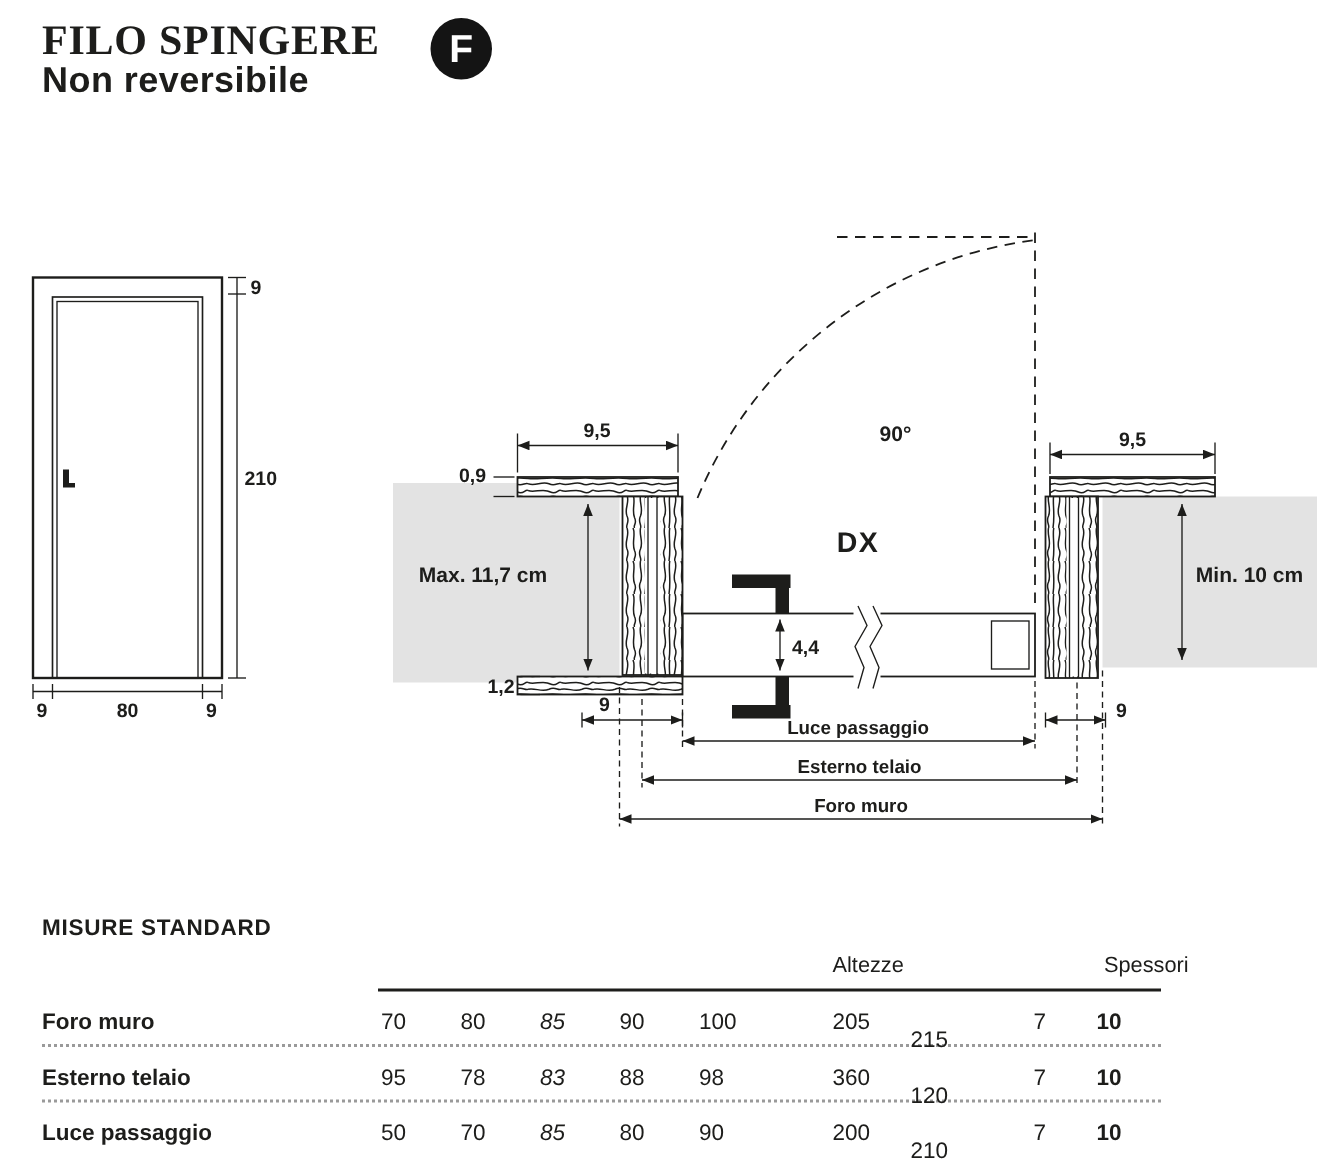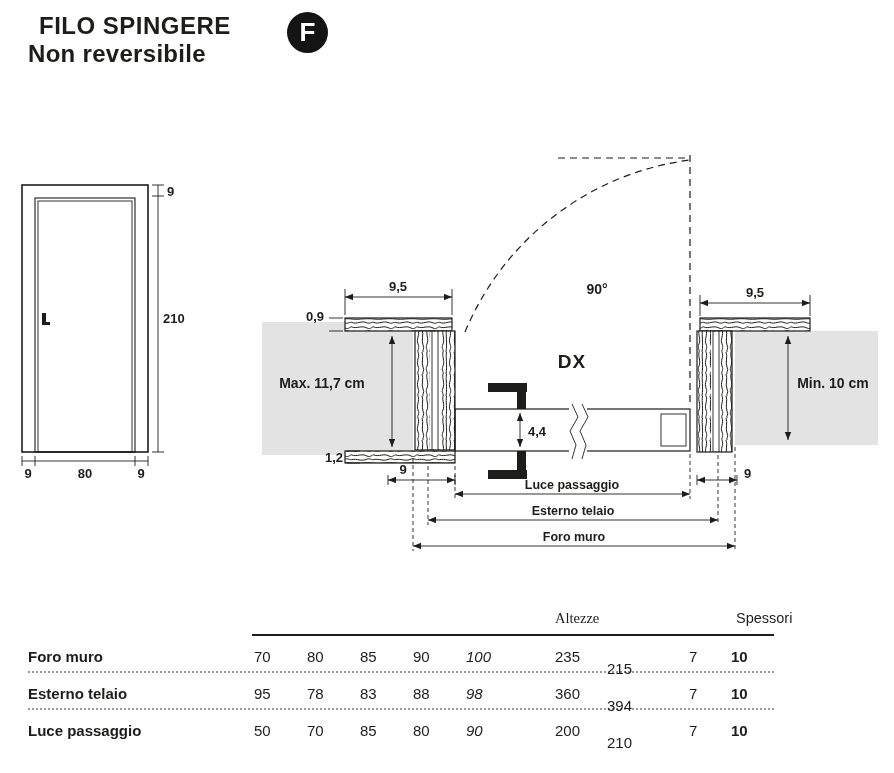--- a/index.html
+++ b/index.html
@@ -1,19 +1,19 @@
 <!DOCTYPE html>
 <html><head>
 <meta charset="utf-8">
 <style>
   html,body{margin:0;padding:0;background:#fff;}
   .canvas{position:relative;width:894px;height:773px;background:#fff;overflow:hidden;
           font-family:"Liberation Sans",sans-serif;color:#1d1d1b;}
   .abs{position:absolute;}
-  .page-title{left:39px;top:12px;font-size:24px;font-weight:800;letter-spacing:.5px;}
+  .page-title{left:28px;top:12px;font-size:28px;font-weight:800;letter-spacing:.5px;font-family:Liberation Serif, serif;}
   .page-subtitle{left:28px;top:40px;font-size:24px;font-weight:800;letter-spacing:.3px;}
   .badge{left:287px;top:12px;width:41px;height:41px;border-radius:50%;background:#141414;
          color:#fff;font-size:26px;font-weight:800;text-align:center;line-height:41px;}
   
   .diagram{left:0;top:0;}
   svg text{font-family:"Liberation Sans",sans-serif;fill:#1d1d1b;}
   .dim{font-size:13px;font-weight:700;}
   .dimbig{font-size:14px;font-weight:700;}
   .dx{font-size:19px;font-weight:700;letter-spacing:1px;}
   .botlbl{font-size:12.5px;font-weight:700;}
@@ -26,24 +26,24 @@
   .wood{stroke:#1d1d1b;stroke-width:1.2;}
   
   .mtable{left:28px;top:610px;width:746px;}
   .t-title{font-size:15px;font-weight:700;letter-spacing:.5px;margin-bottom:9px;}
   .t-head,.trow{display:grid;grid-template-columns:226px 53px 53px 53px 53px 53px 36px 52px 52px 30px 42px 42px;}
   .t-head{font-size:14.5px;padding-bottom:7px;}
   .t-rule{border-top:2px solid #1d1d1b;margin-left:224px;}
   .trow{align-items:center;height:35px;font-size:15px;}
   .trow .lbl{font-weight:700;font-size:15px;}
   .trow + .trow{border-top:2px dotted #9a9a9a;}
-  .c1{grid-column:1;} .c2{grid-column:2;} .c3{grid-column:3;} .c4{grid-column:4;}
-  .c5{grid-column:5;} .c6{grid-column:6;font-style:italic;} .c8{grid-column:8;} .c9{grid-column:9;margin-top:24px;}
+  .c1{grid-column:1;} .c2{grid-column:2;} .c3{grid-column:3;} .c4{grid-column:4;font-style:italic;}
+  .c5{grid-column:5;} .c6{grid-column:6;} .c8{grid-column:8;} .c9{grid-column:9;margin-top:24px;}
   .c11{grid-column:11;} .c12{grid-column:12;font-weight:bold;}
-  .h-larg{grid-column:2/7;} .h-alt{grid-column:8/10;font-family:Liberation Serif, serif;} .h-spe{grid-column:11/13;margin-left:47px;}
+  .h-larg{grid-column:2/7;} .h-alt{grid-column:8/10;} .h-spe{grid-column:11/13;margin-left:47px;}
 </style>
 </head>
 <body>
 
 <div class="canvas">
 
   <div class="abs page-title">FILO SPINGERE</div>
   <div class="abs badge">F</div>
   <div class="abs page-subtitle">Non reversibile</div>
 
@@ -205,49 +205,50 @@
         <text x="573" y="515" text-anchor="middle" class="botlbl">Esterno telaio</text>
       </g>
       <g>
         <line x1="413" y1="546" x2="735" y2="546" class="ln thin" marker-start="url(#ar)" marker-end="url(#ar)"></line>
         <text x="574" y="541" text-anchor="middle" class="botlbl">Foro muro</text>
       </g>
     </g>
   </svg>
 
   <div class="abs mtable">
+    <div class="t-title">MISURE STANDARD</div>
 
     <div class="t-head">
       <div class="h-alt">Altezze</div>
       <div class="h-spe">Spessori</div>
     </div>
     <div class="t-rule"></div>
 
     <div class="trow">
       <div class="c1 lbl">Foro muro</div>
       <div class="c2">70</div>
       <div class="c3">80</div>
       <div class="c4">85</div>
       <div class="c5">90</div>
       <div class="c6">100</div>
-      <div class="c8">235</div>
+      <div class="c8">205</div>
       <div class="c9">215</div>
       <div class="c11">7</div>
       <div class="c12">10</div>
     </div>
 
     <div class="trow">
       <div class="c1 lbl">Esterno telaio</div>
       <div class="c2">95</div>
       <div class="c3">78</div>
       <div class="c4">83</div>
       <div class="c5">88</div>
       <div class="c6">98</div>
       <div class="c8">360</div>
-      <div class="c9">394</div>
+      <div class="c9">120</div>
       <div class="c11">7</div>
       <div class="c12">10</div>
     </div>
 
     <div class="trow">
       <div class="c1 lbl">Luce passaggio</div>
       <div class="c2">50</div>
       <div class="c3">70</div>
       <div class="c4">85</div>
       <div class="c5">80</div>

